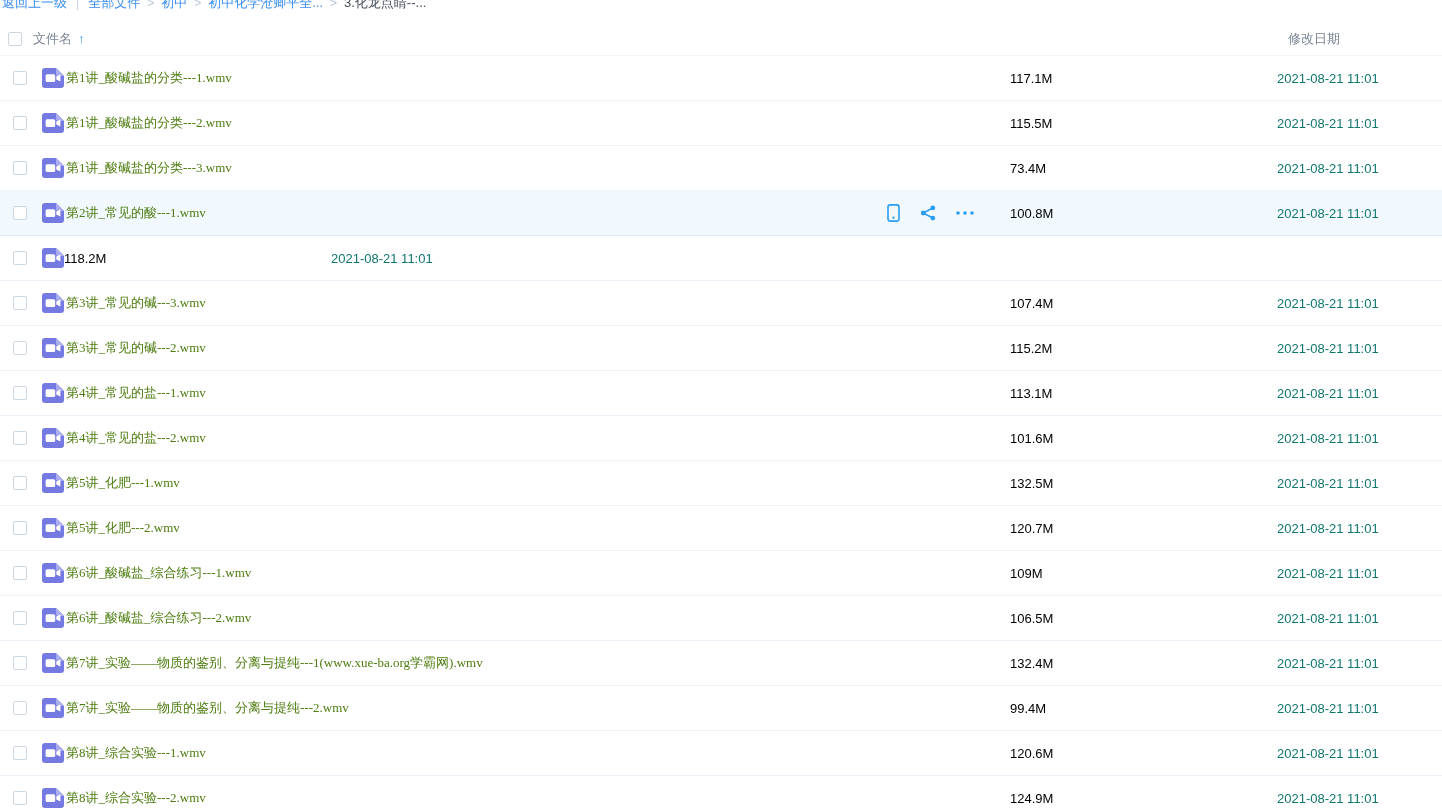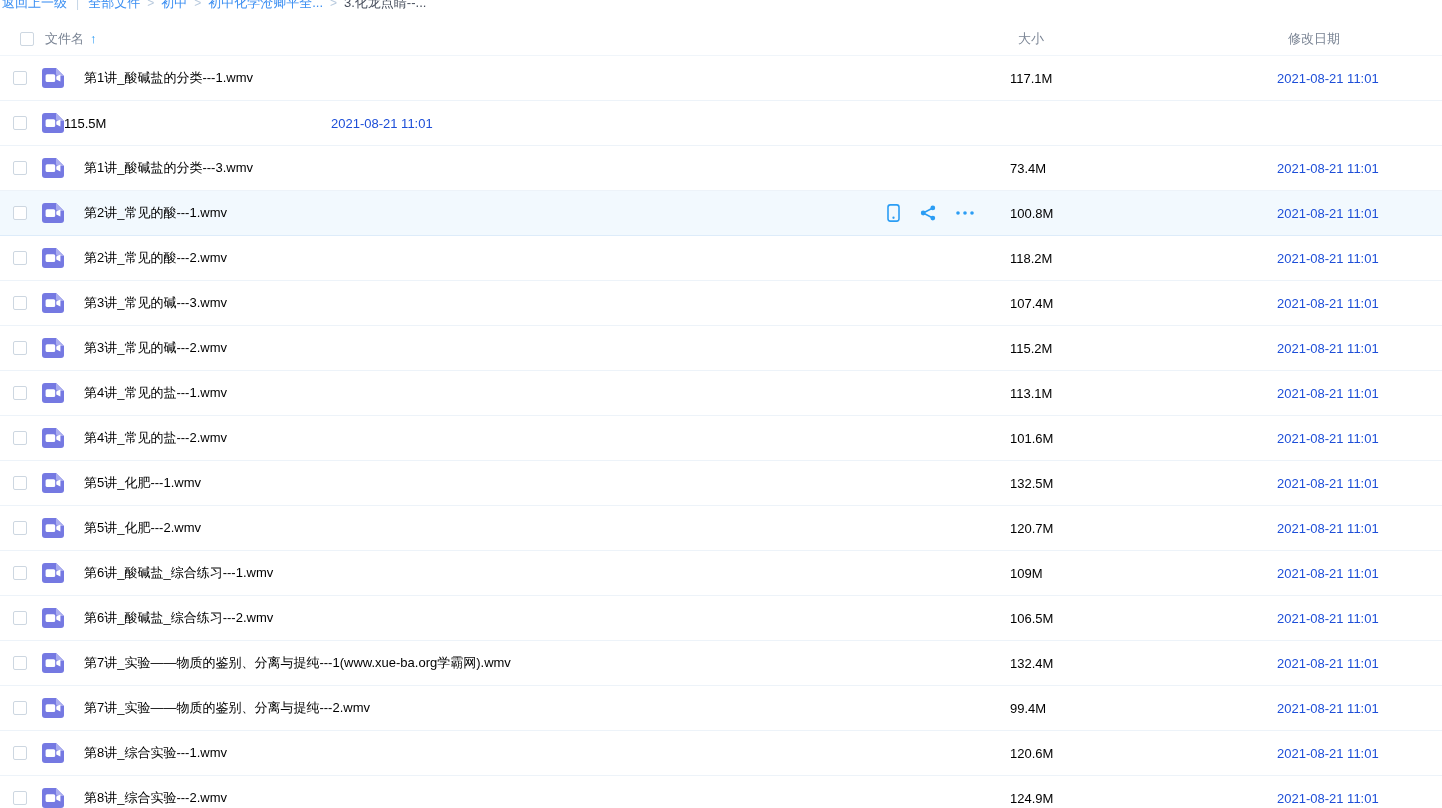--- a/index.html
+++ b/index.html
@@ -8,56 +8,55 @@
 
   
   .breadcrumb { margin-top:-6px; padding-left:2px; font-size:13px; line-height:18px;
     white-space:nowrap; color:#9fb3c8; }
   .breadcrumb a { color:#3a8ef2; text-decoration:none; cursor:pointer; }
   .bc-sep { color:#b7c9dd; margin:0 7px; font-size:12px; }
   .bc-bar { color:#c3d4e6; margin:0 9px; }
   .bc-current { color:#474e5c; }
 
   
-  .table-header { display:flex; align-items:center; height:34px; padding-left:20px;
+  .table-header { display:flex; align-items:center; height:34px; padding-left:8px;
     font-size:13px; color:#7a8494; border-bottom:1px solid #f0f5fa; margin-top:10px; }
   .head-name { flex:1 1 auto; margin-left:11px; display:flex; align-items:center; gap:6px; cursor:pointer; }
   .sort-arrow { color:#2196f3; font-size:13px; font-weight:bold; }
   .head-size { width:267px; flex:0 0 auto; padding-left:8px; }
   .head-date { width:165px; flex:0 0 auto; padding-left:11px; }
 
   
   .row { display:flex; align-items:center; height:45px; padding-left:13px;
     border-bottom:1px solid #edf3f9; font-size:13px; background:#fff; }
   .row.hovered { background:#f2f9fe; border-bottom-color:#ddecfa; }
   .checkbox { width:14px; height:14px; flex:0 0 auto; border:1px solid #cdd7e1;
     border-radius:2px; background:#fff; cursor:pointer; }
   .file-icon { width:22px; height:20px; flex:0 0 auto; margin-left:15px; }
-  .file-name { flex:1 1 auto; margin-left:20px; color:#000000; cursor:pointer;
-    white-space:nowrap; overflow:hidden; text-overflow:ellipsis; }
+  .file-name { flex:1 1 auto; margin-left:2px; color:#4d7c0f; cursor:pointer;
+    white-space:nowrap; overflow:hidden; text-overflow:ellipsis;font-family:Liberation Serif, serif; }
   .row-actions { flex:0 0 auto; display:none; align-items:center; gap:20px; margin-right:36px; }
   .row.hovered .row-actions { display:flex; }
   .action { display:inline-flex; align-items:center; cursor:pointer; }
   .file-size { width:267px; flex:0 0 auto; color:#000000; }
-  .file-date { width:165px; flex:0 0 auto; color:#1d4ed8; }
+  .file-date { width:165px; flex:0 0 auto; color:#0f766e; }
 </style>
 </head>
 <body>
 
 <div class="breadcrumb">
   <a>返回上一级</a><span class="bc-sep bc-bar">|</span><a>全部文件</a><span class="bc-sep">&gt;</span><a>初中</a><span class="bc-sep">&gt;</span><a>初中化学沧卿平全...</a><span class="bc-sep">&gt;</span><span class="bc-current">3.化龙点睛--...</span>
 </div>
 
 <div class="table-header">
   <span class="checkbox"></span>
   <span class="head-name">
     <span>文件名</span>
     <span class="sort-arrow">↑</span>
   </span>
-  <span class="head-size">大小</span>
   <span class="head-date">修改日期</span>
 </div>
 
 <div id="rows">
   <div class="row">
     <span class="checkbox"></span>
     <span class="file-icon">
       <svg width="22" height="20" viewBox="0 0 22 20">
         <path d="M3 0 H14 L22 8 V17 a3 3 0 0 1 -3 3 H3 a3 3 0 0 1 -3 -3 V3 a3 3 0 0 1 3 -3 Z" fill="#7579e2"></path>
         <path d="M14 0 L22 8 H16 a2 2 0 0 1 -2 -2 Z" fill="#a9acef"></path>
@@ -74,20 +73,21 @@
   <div class="row">
     <span class="checkbox"></span>
     <span class="file-icon">
       <svg width="22" height="20" viewBox="0 0 22 20">
         <path d="M3 0 H14 L22 8 V17 a3 3 0 0 1 -3 3 H3 a3 3 0 0 1 -3 -3 V3 a3 3 0 0 1 3 -3 Z" fill="#7579e2"></path>
         <path d="M14 0 L22 8 H16 a2 2 0 0 1 -2 -2 Z" fill="#a9acef"></path>
         <rect x="3.6" y="6.2" width="9.6" height="7.8" rx="1.6" fill="#ffffff"></rect>
         <path d="M14.3 8.6 L18.4 6.6 V13.6 L14.3 11.6 Z" fill="#ffffff"></path>
       </svg>
     </span>
+    <span class="file-name">第1讲_酸碱盐的分类---2.wmv</span>
 
     <span class="file-size">115.5M</span>
     <span class="file-date">2021-08-21 11:01</span>
   </div>
 
   <div class="row">
     <span class="checkbox"></span>
     <span class="file-icon">
       <svg width="22" height="20" viewBox="0 0 22 20">
         <path d="M3 0 H14 L22 8 V17 a3 3 0 0 1 -3 3 H3 a3 3 0 0 1 -3 -3 V3 a3 3 0 0 1 3 -3 Z" fill="#7579e2"></path>
@@ -143,21 +143,20 @@
   <div class="row">
     <span class="checkbox"></span>
     <span class="file-icon">
       <svg width="22" height="20" viewBox="0 0 22 20">
         <path d="M3 0 H14 L22 8 V17 a3 3 0 0 1 -3 3 H3 a3 3 0 0 1 -3 -3 V3 a3 3 0 0 1 3 -3 Z" fill="#7579e2"></path>
         <path d="M14 0 L22 8 H16 a2 2 0 0 1 -2 -2 Z" fill="#a9acef"></path>
         <rect x="3.6" y="6.2" width="9.6" height="7.8" rx="1.6" fill="#ffffff"></rect>
         <path d="M14.3 8.6 L18.4 6.6 V13.6 L14.3 11.6 Z" fill="#ffffff"></path>
       </svg>
     </span>
-    <span class="file-name">第2讲_常见的酸---2.wmv</span>
 
     <span class="file-size">118.2M</span>
     <span class="file-date">2021-08-21 11:01</span>
   </div>
 
   <div class="row">
     <span class="checkbox"></span>
     <span class="file-icon">
       <svg width="22" height="20" viewBox="0 0 22 20">
         <path d="M3 0 H14 L22 8 V17 a3 3 0 0 1 -3 3 H3 a3 3 0 0 1 -3 -3 V3 a3 3 0 0 1 3 -3 Z" fill="#7579e2"></path>

